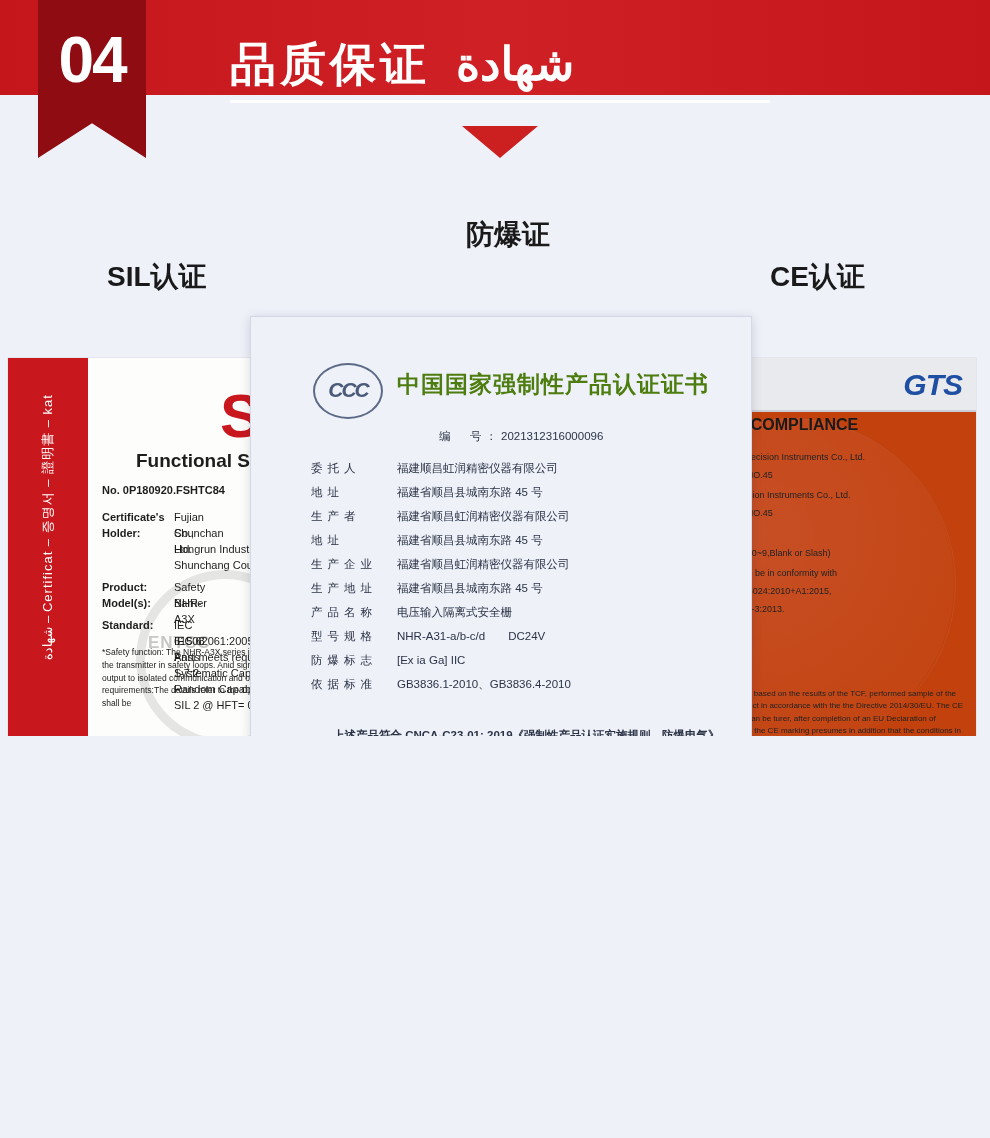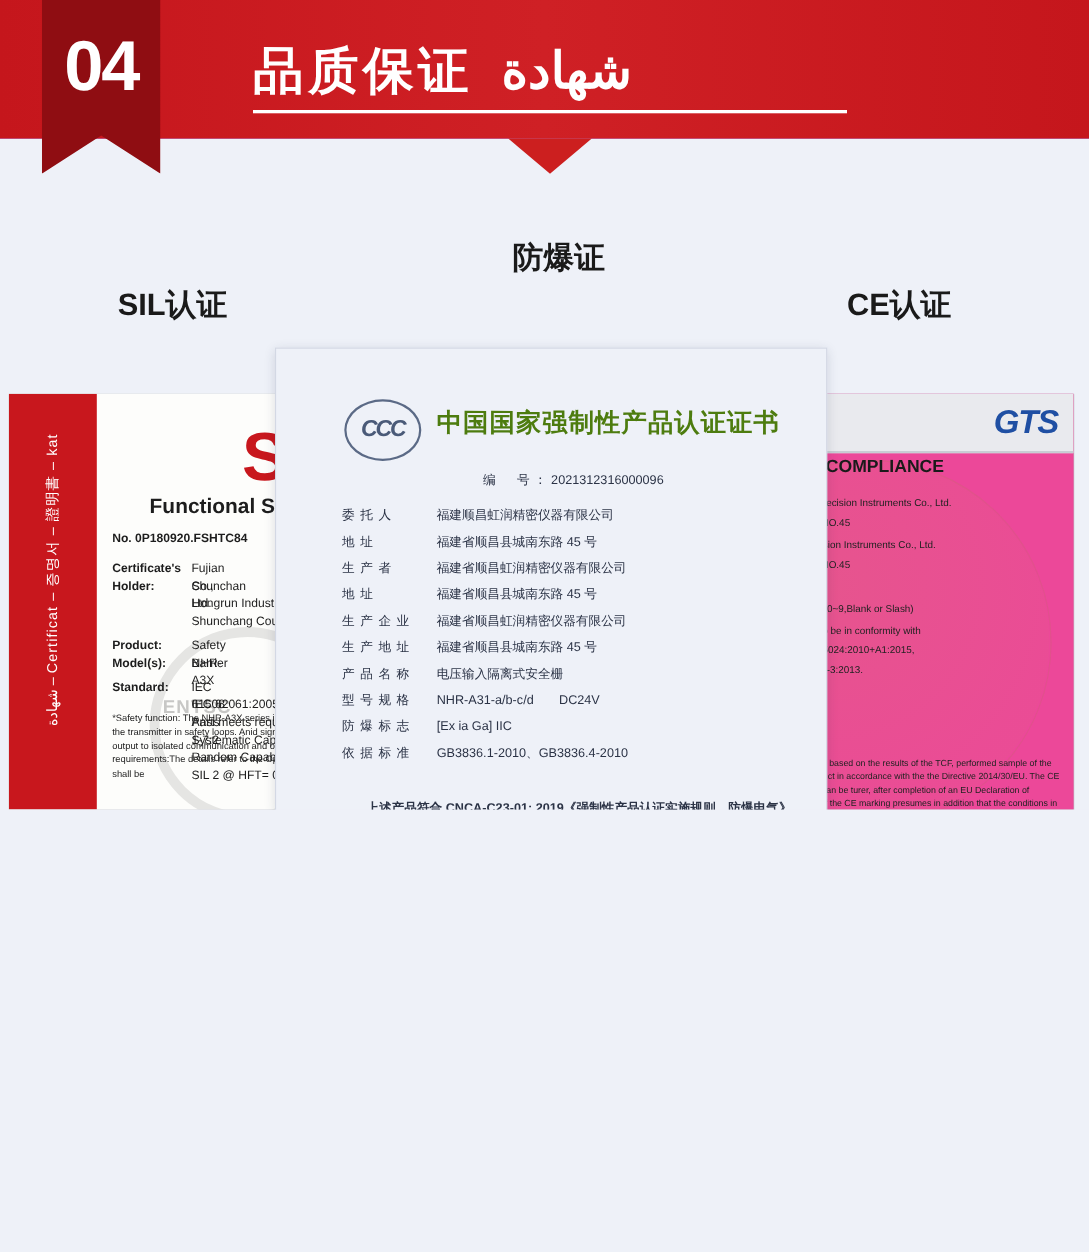--- a/index.html
+++ b/index.html
@@ -14,22 +14,22 @@
     position: relative;
     overflow: hidden;
   }
 
   
   .header {
     position: absolute;
     left: 0;
     top: 0;
     width: 990px;
-    height: 126px;
-    background: #8b5cf6;
+    height: 95px;
+    background: #be185d;
   }
   .header-inner {
     position: absolute;
     inset: 0;
     background: linear-gradient(90deg, #c5161c 0%, #cf2025 50%, #c5161c 100%);
   }
   .num-badge {
     position: absolute;
     left: 38px;
     top: 0;
@@ -191,21 +191,21 @@
     line-height: 1.5;
   }
 
   
   .cert-ce {
     position: absolute;
     left: 664px;
     top: 0;
     width: 312px;
     height: 378px;
-    background: #ec4899;
+    background: #c2410c;
     overflow: hidden;
     box-shadow: 0 0 1px rgba(0,0,0,0.25);
   }
   .ce-topbar {
     position: absolute;
     left: 0;
     top: 0;
     width: 312px;
     height: 52px;
     background: #e9eaee;

